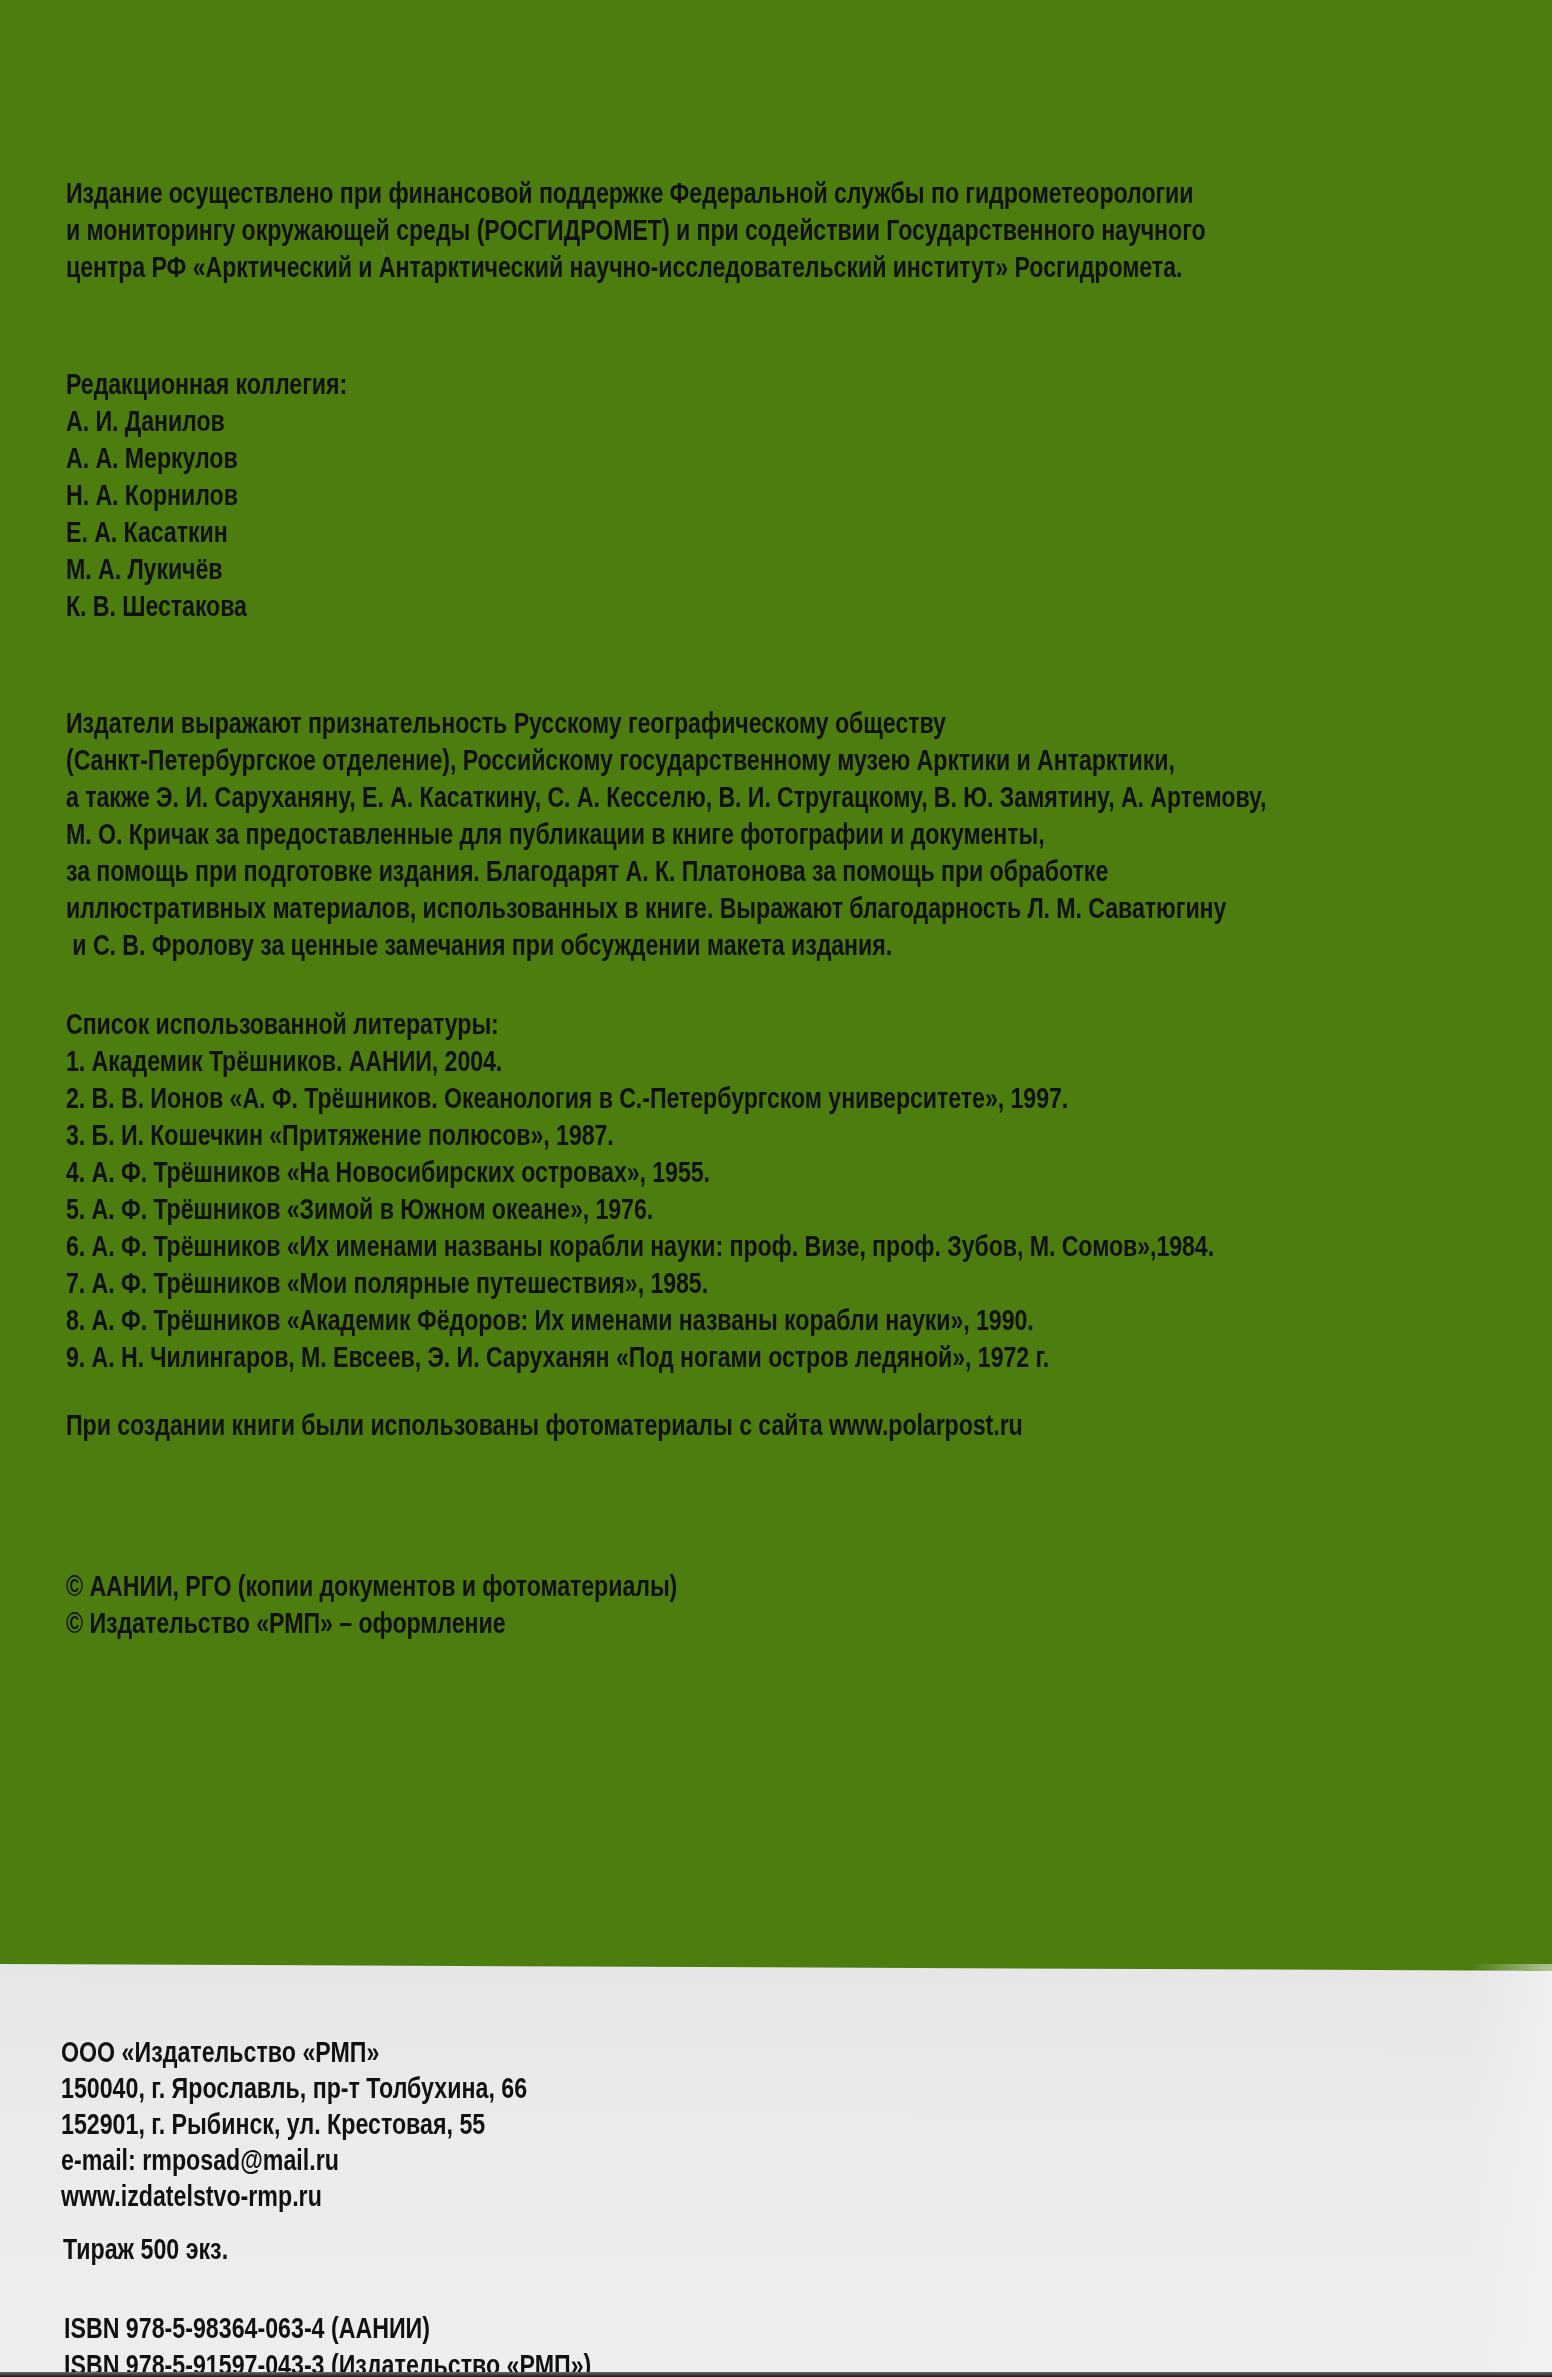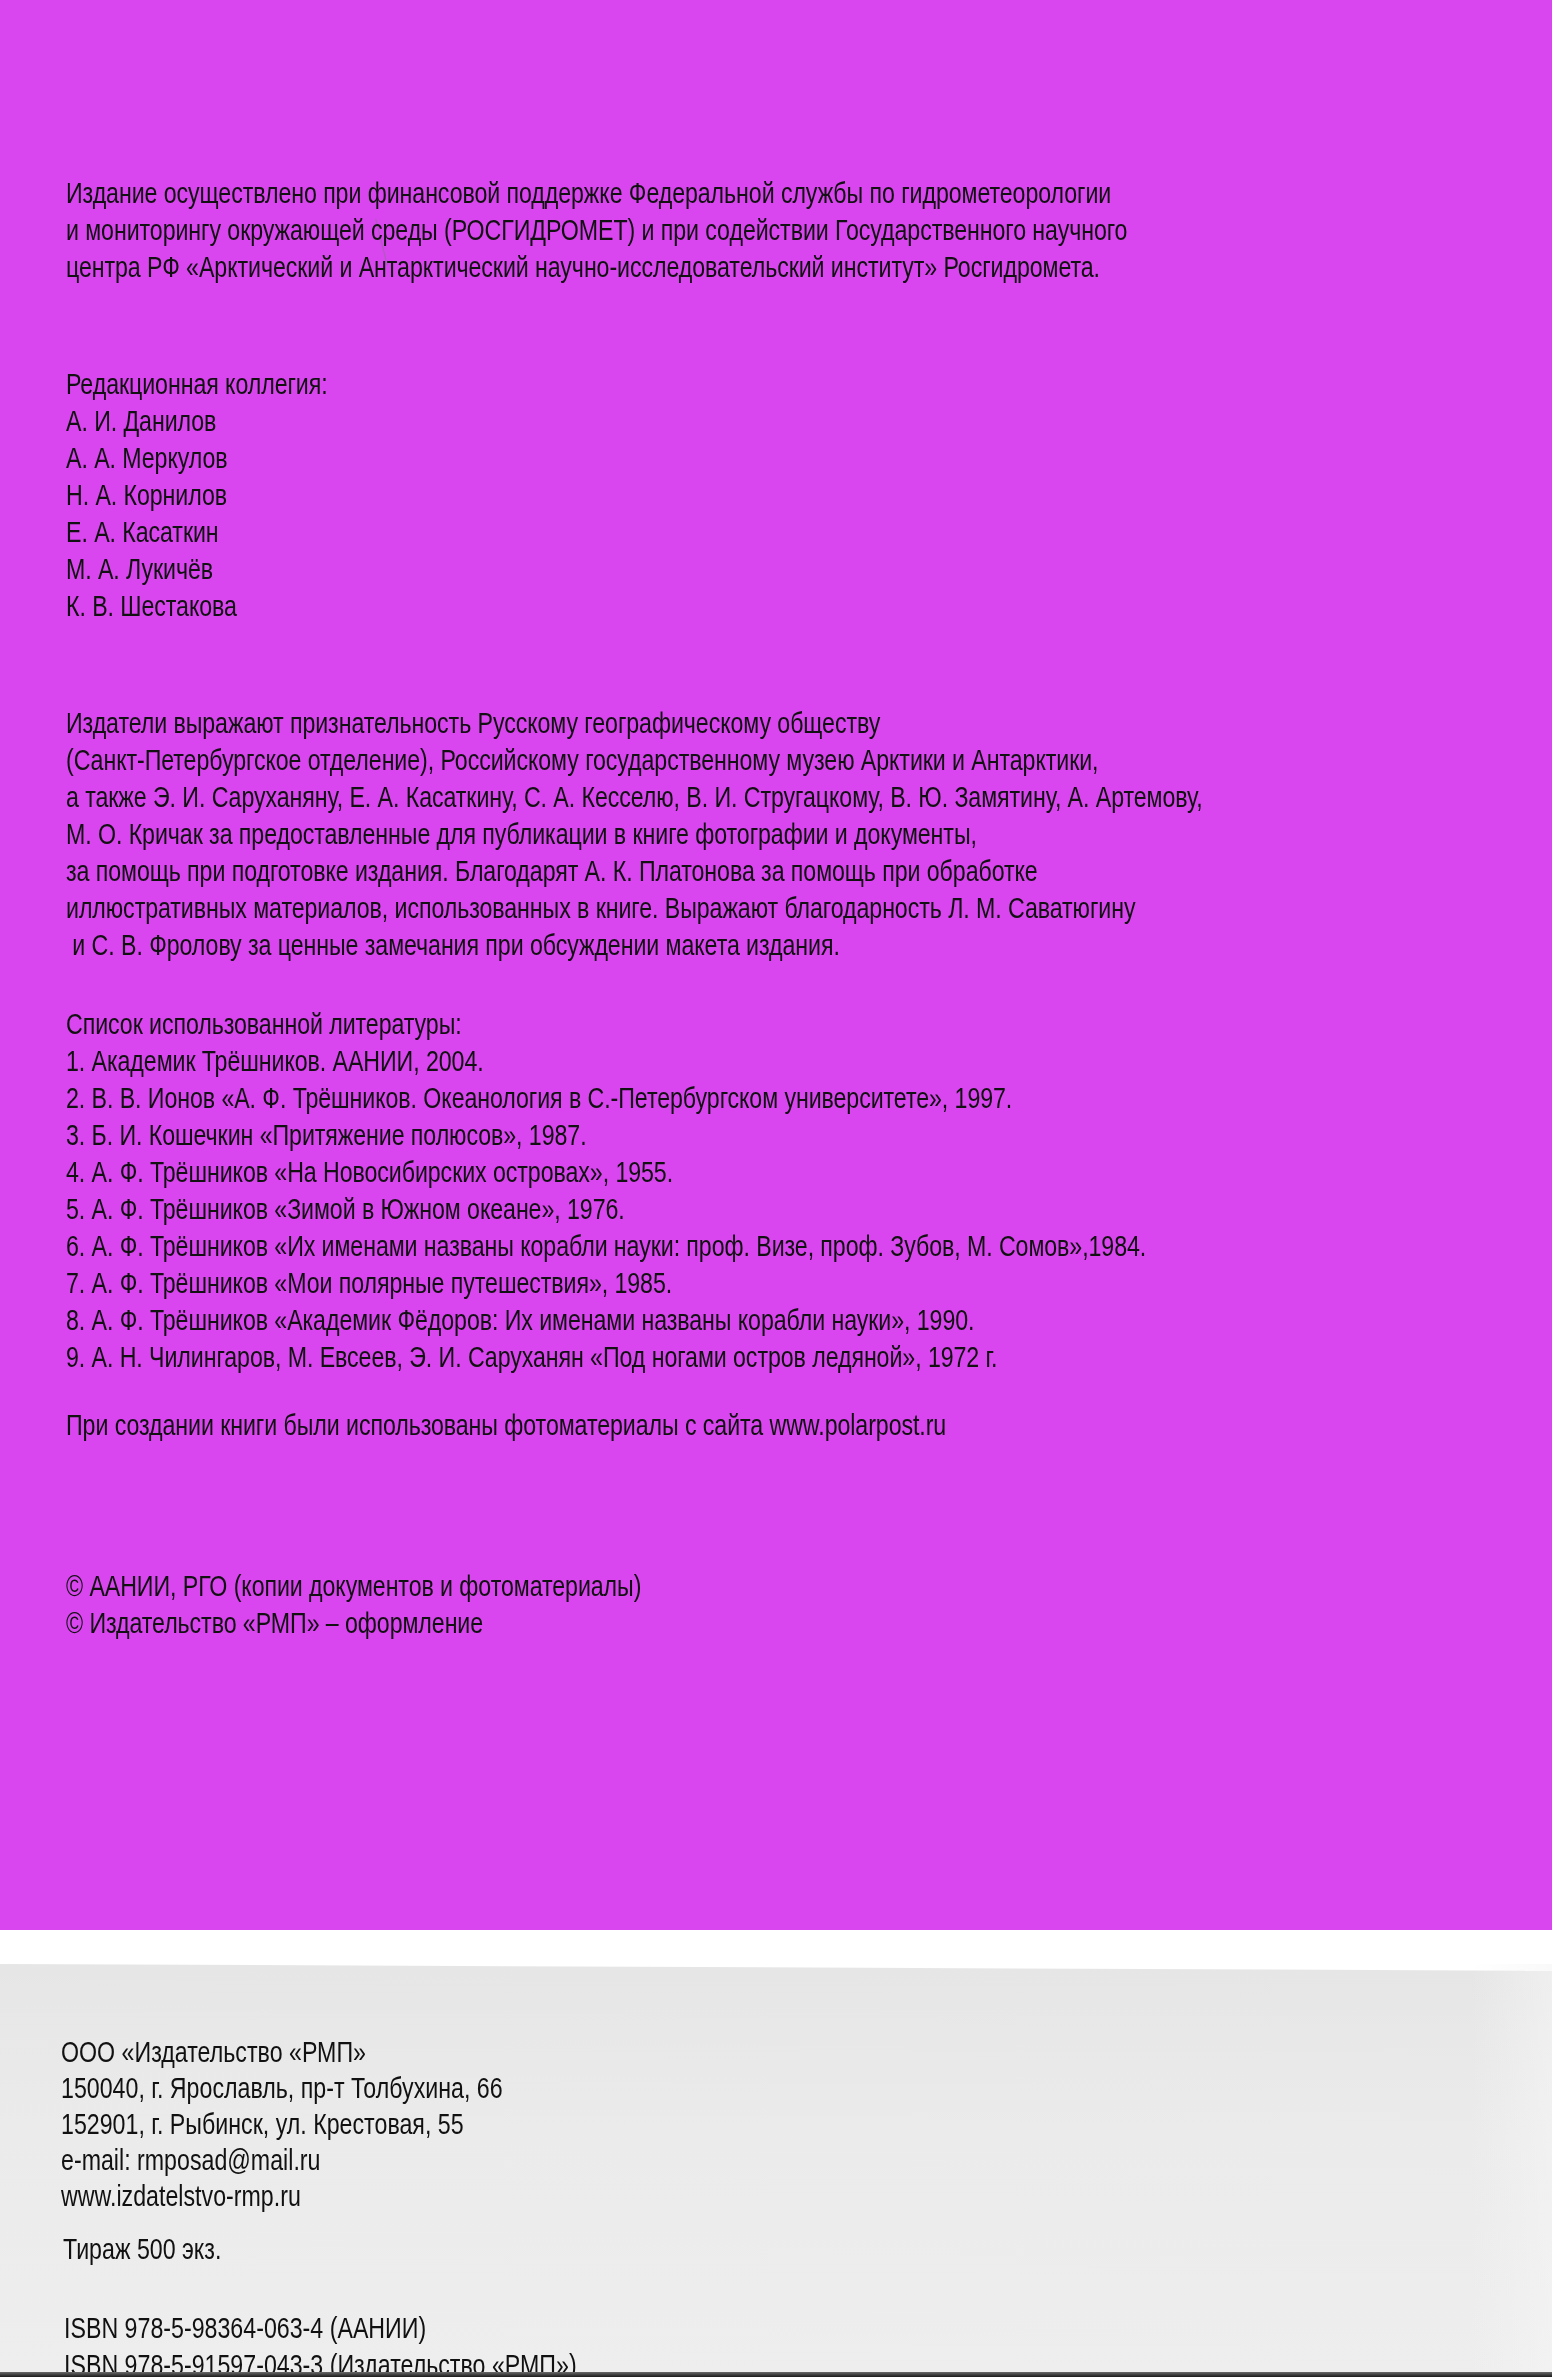--- a/index.html
+++ b/index.html
@@ -12,22 +12,23 @@
     height: 2377px;
     position: relative;
     overflow: hidden;
     font-family: "Liberation Sans", sans-serif;
     color: #111111;
   }
   .page {
     position: absolute;
     left: 0; top: 0;
     width: 1553px;
-    height: 1930px;
-    background: #d946ef;
+    height: 2377px;
+    background: #4d7c0f;
+    font-weight: bold;
   }
   .block {
     position: absolute;
     left: 66px;
     width: 1770px;
     transform-origin: 0 0;
     transform: scaleX(0.80);
     font-size: 29px;
     line-height: 37px;
     letter-spacing: -0.1px;

